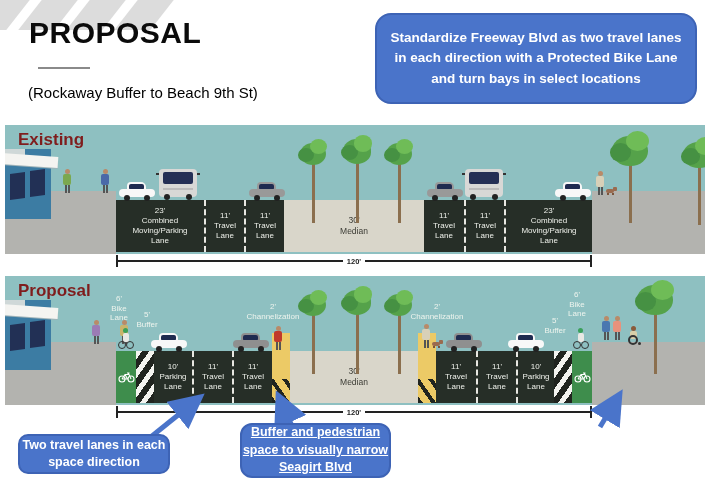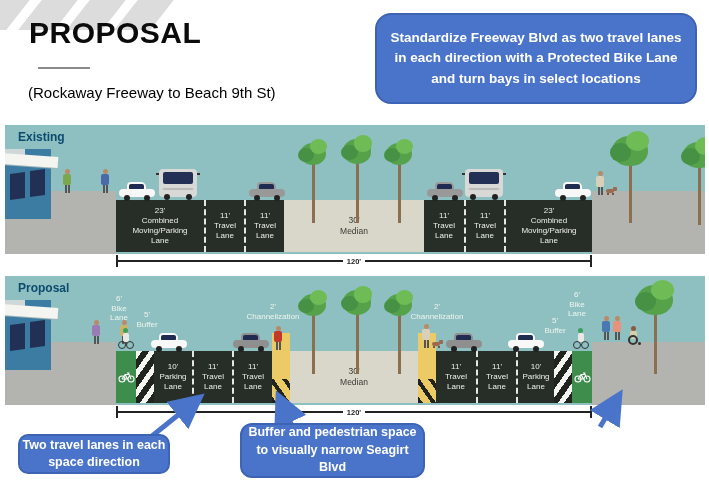--- a/index.html
+++ b/index.html
@@ -12,28 +12,28 @@
   
   .title { position:absolute; left:29px; top:16px; font-size:30px; font-weight:700; letter-spacing:.5px; color:#0b0b0b; }
   .title-rule { position:absolute; left:38px; top:67px; width:52px; height:2px; background:#8a8a8a; }
   .subtitle { position:absolute; left:28px; top:84px; font-size:15px; color:#000; }
 
   
   .bluebox { position:absolute; background:#4a74ca; border:2px solid #3d63b5; color:#fff; font-weight:700;
              text-align:center; display:flex; align-items:center; justify-content:center; z-index:25; }
   .topbox { left:375px; top:13px; width:322px; height:91px; border-radius:16px; font-size:13.5px; line-height:1.5; padding:4px 10px; }
   .cb1 { left:18px;  top:434px; width:152px; height:40px; border-radius:10px; font-size:12.5px; line-height:1.35; }
-  .cb2 { left:240px; top:423px; width:185px; height:55px; border-radius:12px; font-size:12.5px; line-height:1.4; }
+  .cb2 { left:240px; top:423px; width:151px; height:55px; border-radius:12px; font-size:12.5px; line-height:1.4;text-decoration:underline; }
   .cb3 { left:533px; top:423px; width:150px; height:52px; border-radius:12px; font-size:12.5px; line-height:1.4; padding:0 8px; }
 
   
   .panel { position:absolute; left:5px; width:700px; height:129px; background:#8ec0c1; overflow:hidden; }
   #panel-existing { top:125px; }
   #panel-proposal { top:276px; }
-  .panel-label { position:absolute; left:13px; top:5px; font-size:12px; font-weight:700; color:#0c4a6e; z-index:10; }
+  .panel-label { position:absolute; left:13px; top:5px; font-size:17px; font-weight:700; color:#7f1d1d; z-index:10; }
 
   .sw { position:absolute; top:66px; bottom:0; background:#b3b3af; z-index:1; }
   .sw-l { left:0; width:111px; }
   .sw-r { left:587px; right:0; }
 
   .bld { position:absolute; left:0; top:24px; width:46px; height:70px; background:#3c7ca3; z-index:3; }
   .bld .roof { position:absolute; left:0; top:0; width:20px; height:10px; background:#cfd8d8; }
   .bld .awn  { position:absolute; left:-2px; top:6px; width:55px; height:11px; background:#f4f4f1; transform:rotate(4deg); box-shadow:0 1px 0 #9fb3b8; }
   .bld .w1   { position:absolute; left:5px;  top:24px; width:15px; height:26px; background:#223055; transform:skewY(-8deg); }
   .bld .w2   { position:absolute; left:25px; top:21px; width:15px; height:26px; background:#223055; transform:skewY(-8deg); }
@@ -71,21 +71,21 @@
 
 <div class="canvas">
 
   <div class="slash" style="left:-18px"></div>
   <div class="slash" style="left:30px"></div>
   <div class="slash" style="left:78px"></div>
   <div class="slash" style="left:126px"></div>
 
   <h1 class="title">PROPOSAL</h1>
   <div class="title-rule"></div>
-  <div class="subtitle">(Rockaway Freeway to Beach 9th St)</div>
+  <div class="subtitle">(Rockaway Buffer to Beach 9th St)</div>
 
   <div class="bluebox topbox">
     <span>Standardize Freeway Blvd as two travel lanes in each direction with a Protected Bike Lane and turn bays in select locations</span>
   </div>
 
   <section class="panel" id="panel-existing">
     <div class="panel-label">Existing</div>
     <div class="sw sw-l"></div>
     <div class="sw sw-r"></div>
     <div class="bld">

